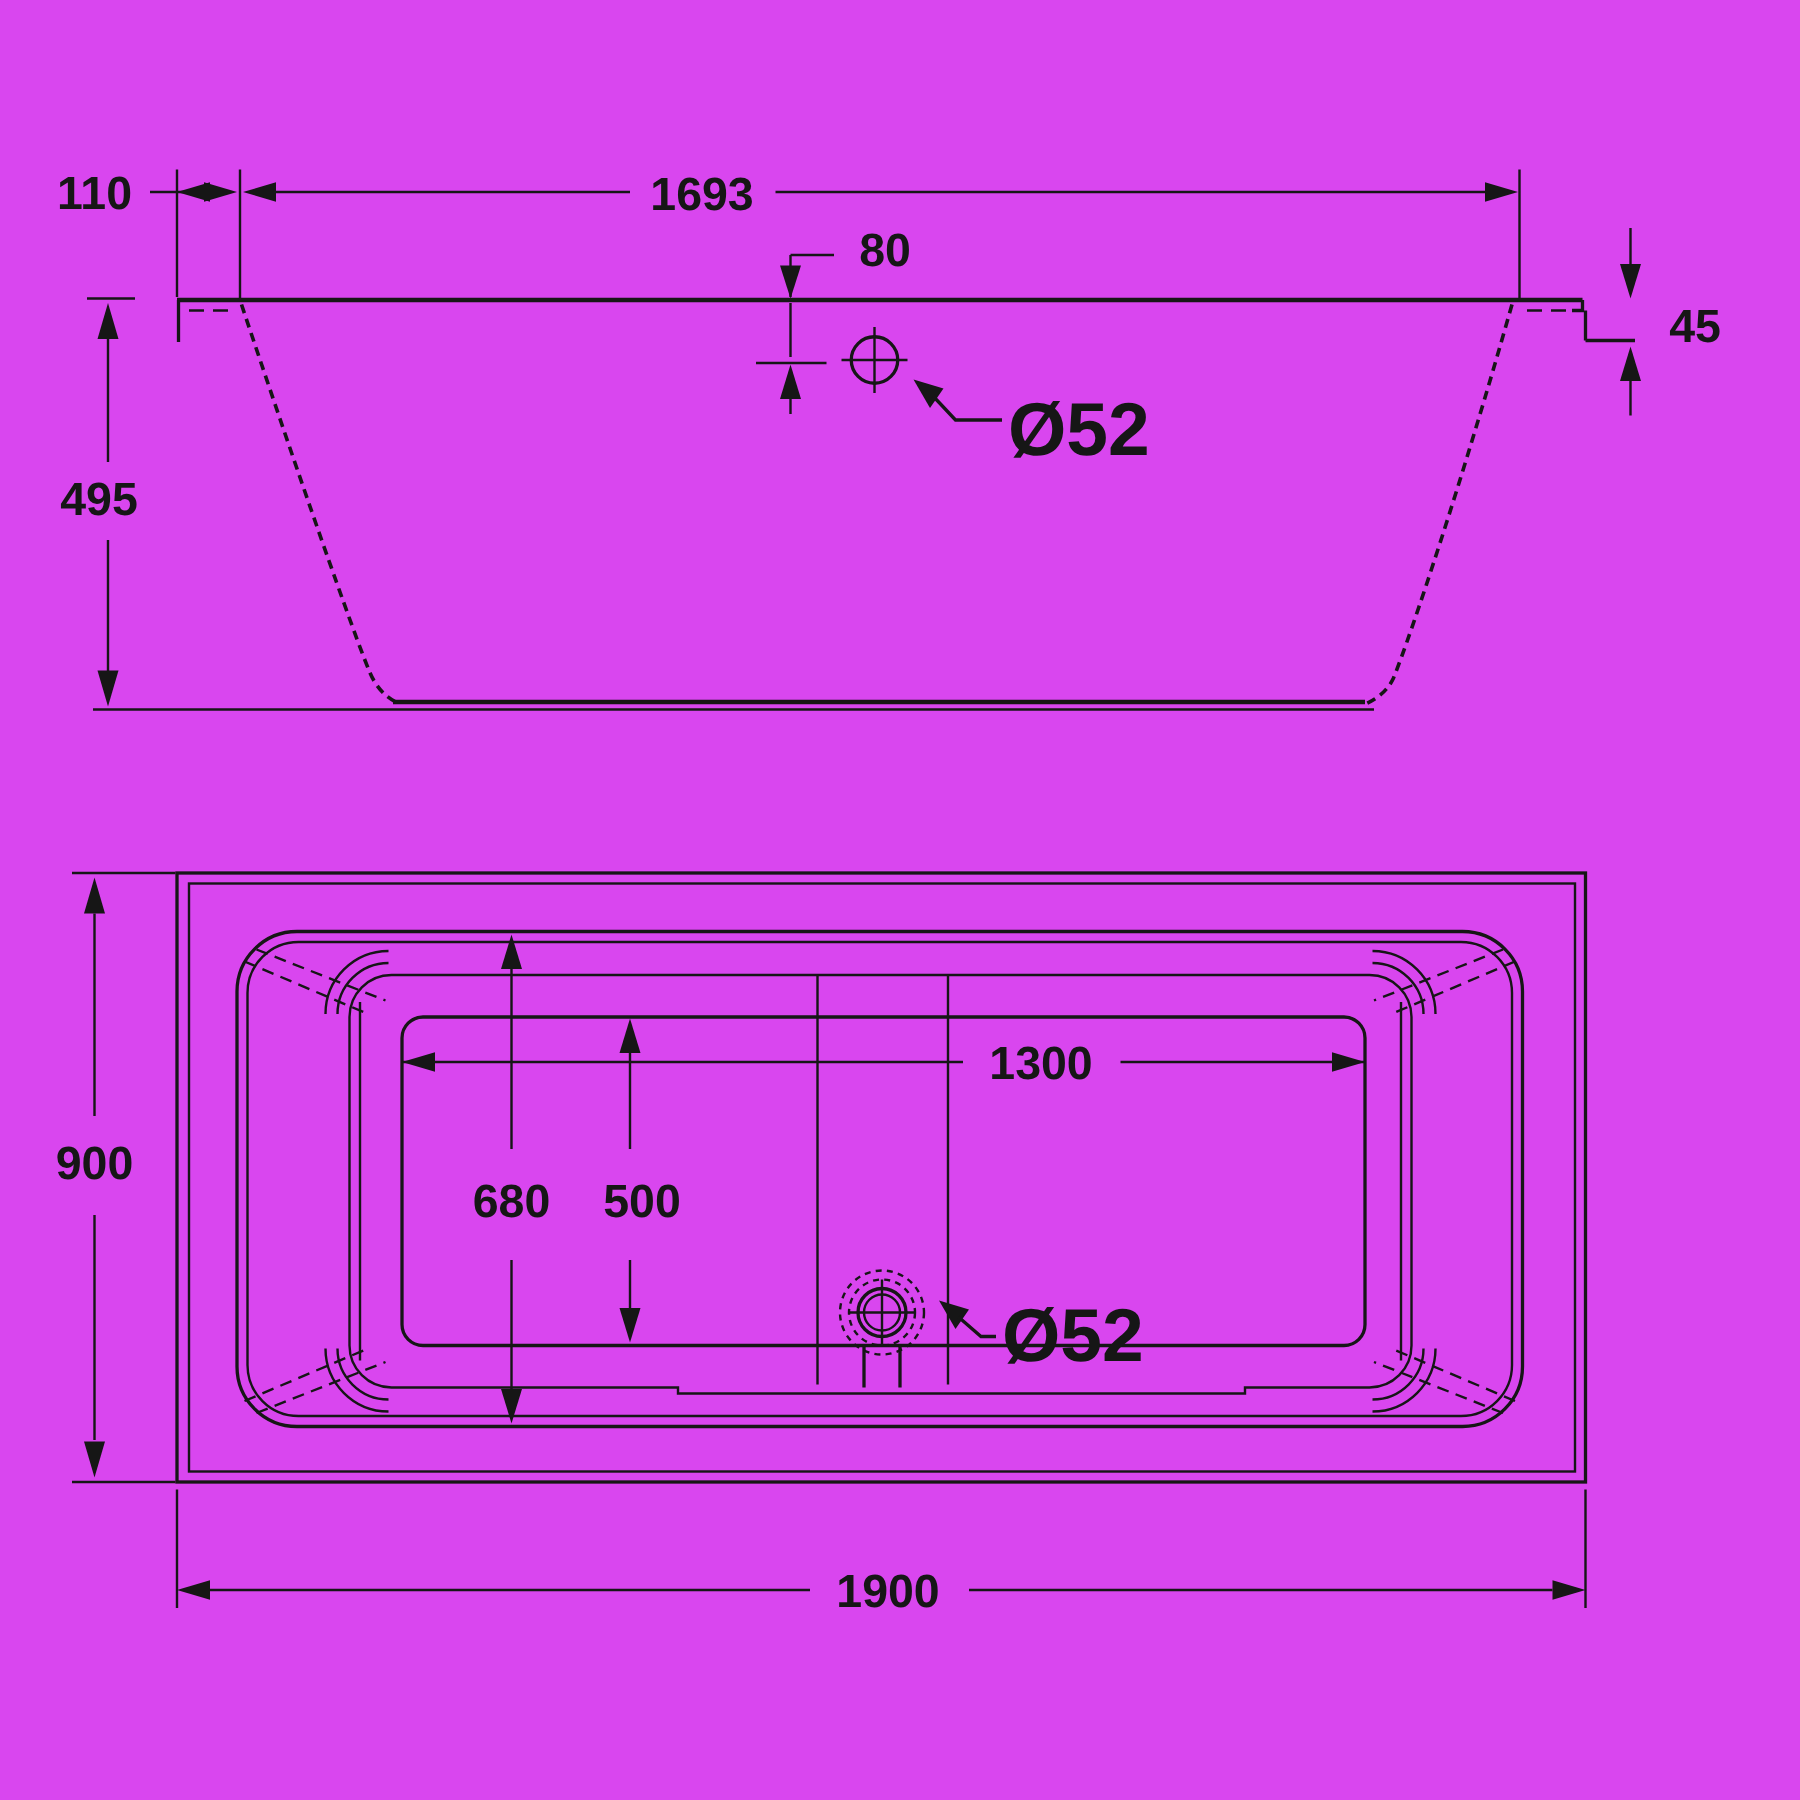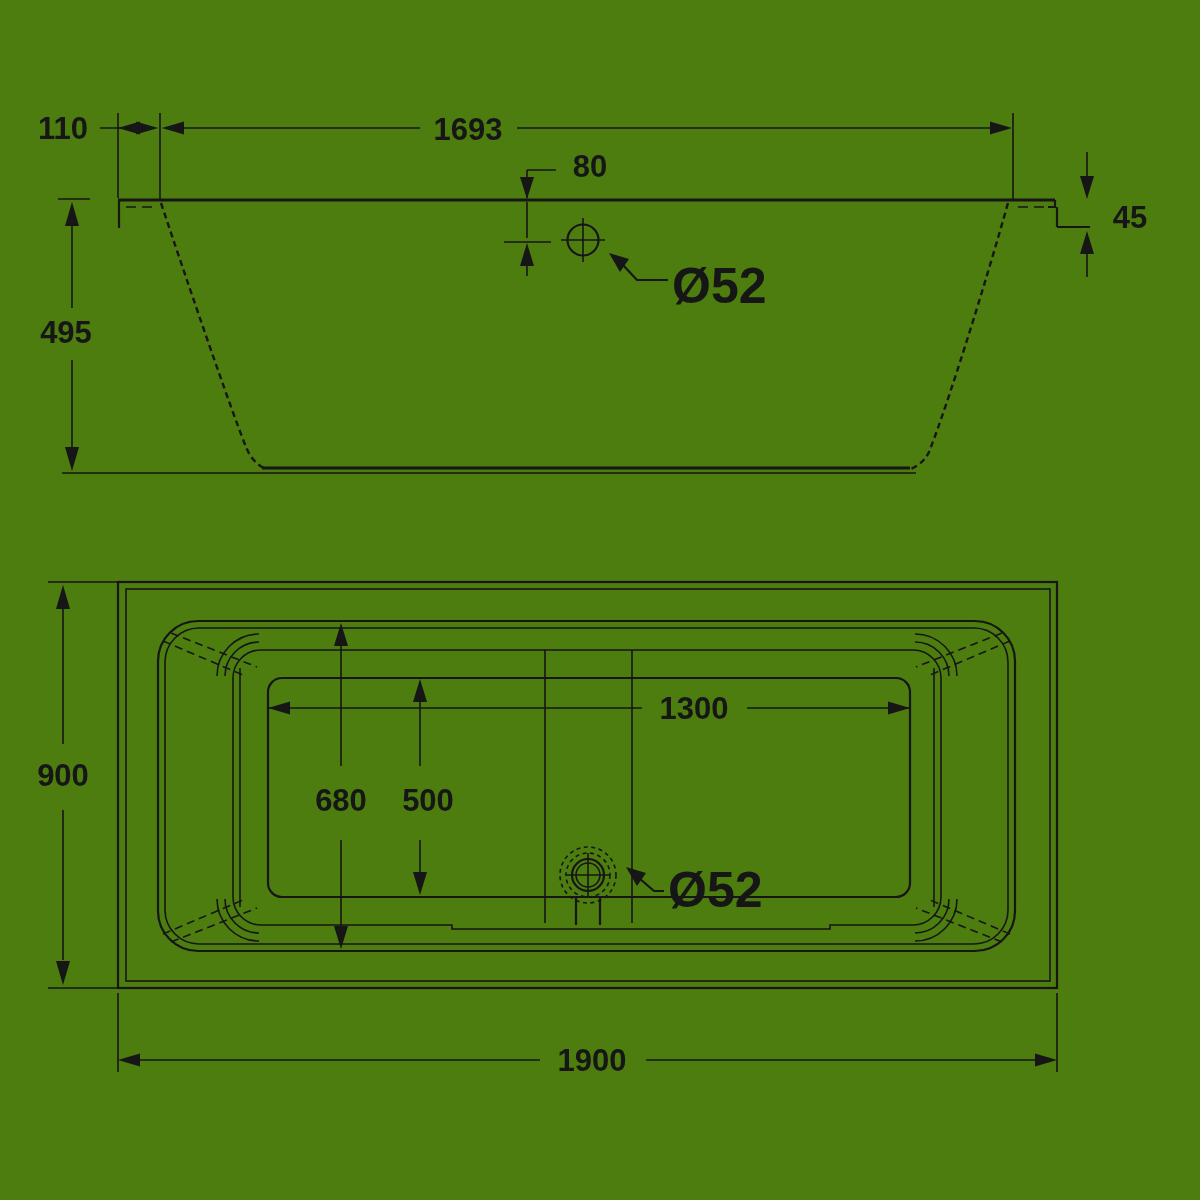--- a/index.html
+++ b/index.html
@@ -1,16 +1,16 @@
 <!DOCTYPE html>
 <html><head>
 <meta charset="utf-8">
 <style>
   html,body{margin:0;padding:0;background:#ffffff;}
-  .stage{width:1200px;height:1200px;background:#4d7c0f;position:relative;overflow:hidden;}
+  .stage{width:1200px;height:1200px;background:#d946ef;position:relative;overflow:hidden;}
   svg{display:block;}
   .ln{stroke:#161616;fill:none;stroke-width:1.6;stroke-linecap:butt;}
   .ln-thick{stroke:#161616;fill:none;stroke-width:3;}
   .ln-med{stroke:#161616;fill:none;stroke-width:2.2;}
   .ln-dash{stroke:#161616;fill:none;stroke-width:2.4;stroke-dasharray:6 4;}
   .ln-cdash{stroke:#161616;fill:none;stroke-width:1.6;stroke-dasharray:8 5;}
   .ln-ddash{stroke:#161616;fill:none;stroke-width:1.6;stroke-dasharray:4 3.5;}
   .arrow{fill:#161616;stroke:none;}
   .dim-text{font-family:"Liberation Sans",sans-serif;font-weight:bold;font-size:31px;fill:#161616;}
   .dia-text{font-family:"Liberation Sans",sans-serif;font-weight:bold;font-size:50px;fill:#161616;}

